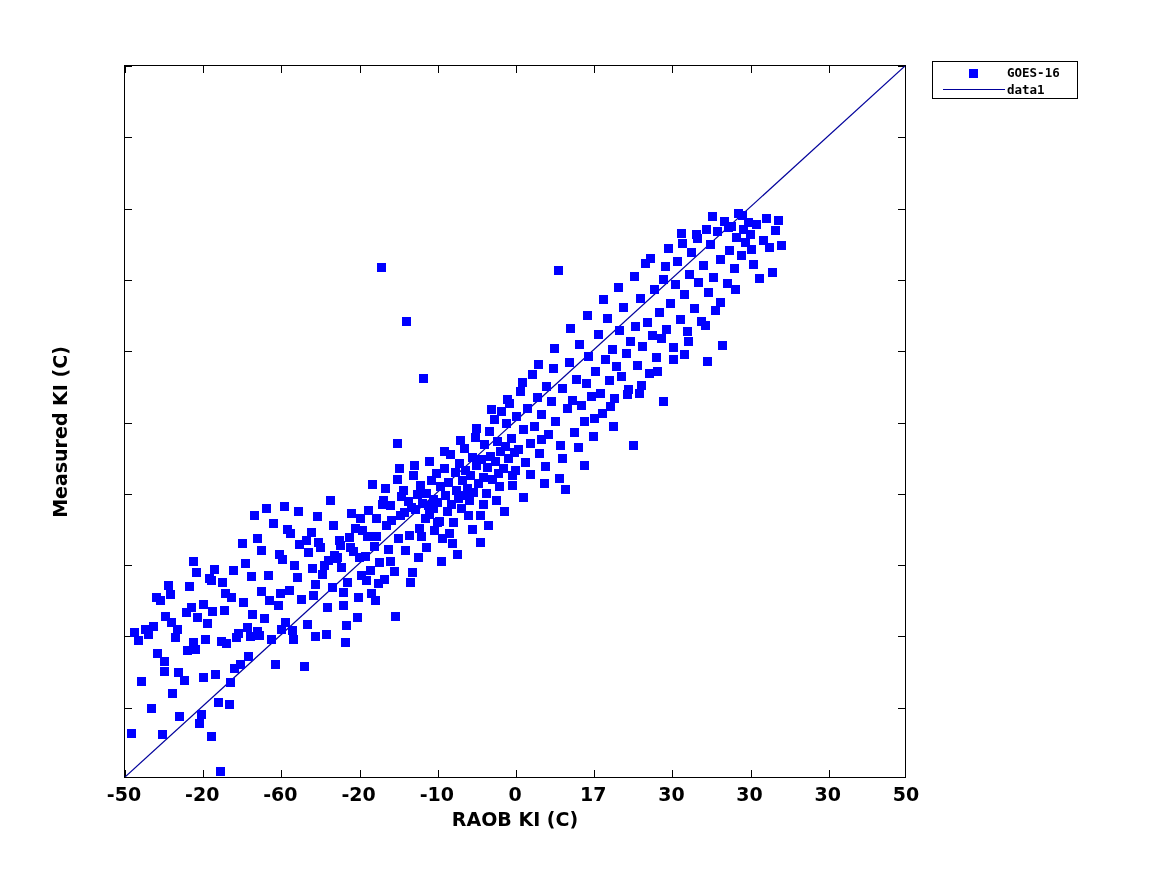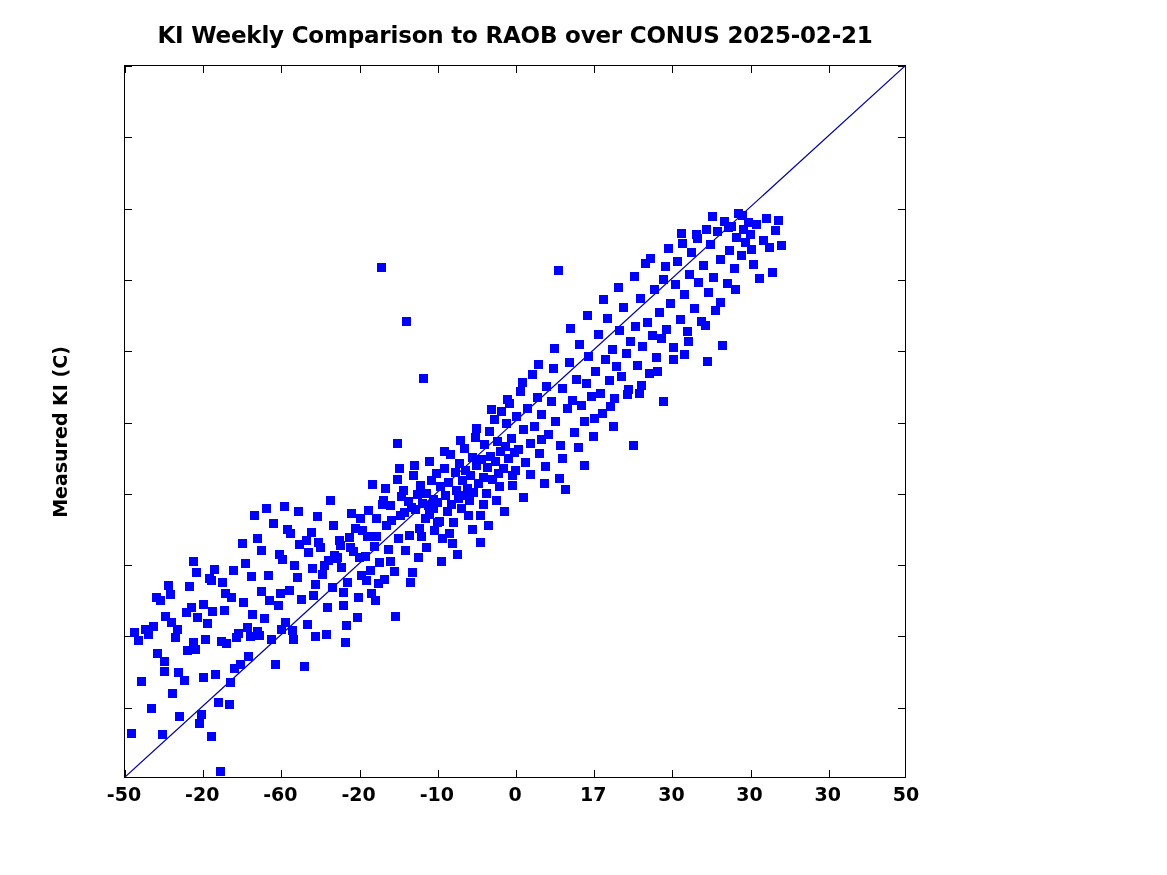--- a/index.html
+++ b/index.html
@@ -194,24 +194,24 @@
     font-family: "DejaVu Sans Mono", monospace;
     color: #000000;
     white-space: nowrap;
   }
 </style>
 </head>
 <body>
 
 <div id="figure">
 
-  <div id="chart-title">KI Weekly Comparison to RAOB over CONUS 2025-02-21</div>
 
   <div id="ylabel">Measured KI (C)</div>
 
+  <div id="xlabel">RAOB KI (C)</div>
 
   <div class="stat" id="stat-bias">GOES-16 Bias = 4.0215</div>
   <div class="stat" id="stat-std">GOES-16 StD = 8.7934</div>
   <div class="stat" id="stat-rms">GOES-16 RMS = 9.6693</div>
   <div class="stat" id="stat-samplesize">Sample Size = 424</div>
   <div class="stat" id="stat-meanraob">Mean RAOB = -16.8116</div>
 
   <div id="plot-area">
     <div id="tick-layer">
         <div class="tick-x" style="left: 0px;"></div>
@@ -692,14 +692,24 @@
       <div class="xtick-label" style="left: 436.8px;">-10</div>
       <div class="xtick-label" style="left: 515px;">0</div>
       <div class="xtick-label" style="left: 593.2px;">17</div>
       <div class="xtick-label" style="left: 671.4px;">30</div>
       <div class="xtick-label" style="left: 749.6px;">30</div>
       <div class="xtick-label" style="left: 827.8px;">30</div>
       <div class="xtick-label" style="left: 906px;">50</div>
     </div>
   <div id="ytick-labels"></div>
 
+  <div id="legend">
+    <div id="legend-row-marker">
+      <span class="legend-swatch-square"></span>
+      <span class="legend-text">GOES-16</span>
+    </div>
+    <div id="legend-row-line">
+      <span class="legend-swatch-line"></span>
+      <span class="legend-text">data1</span>
+    </div>
+  </div>
 
 </div>
 
 </body></html>

